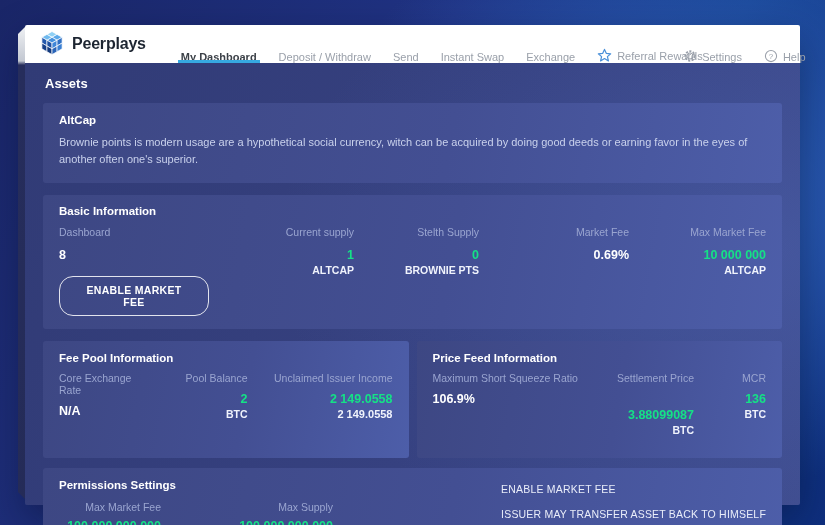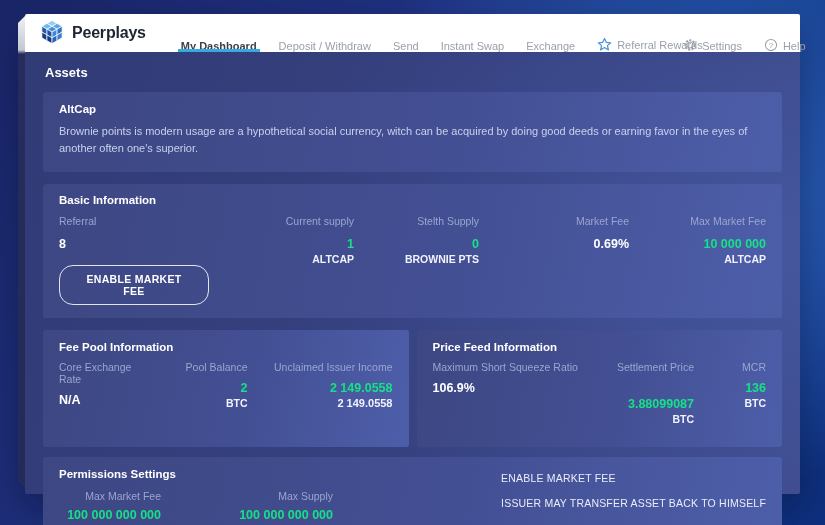--- a/index.html
+++ b/index.html
@@ -5,21 +5,21 @@
   * { margin:0; padding:0; box-sizing:border-box; }
   html,body { width:825px; height:525px; overflow:hidden; }
   body {
     font-family:"Liberation Sans", sans-serif;
     background:
       radial-gradient(75% 95% at 82% 38%, rgba(56,112,208,.85) 0%, rgba(56,112,208,0) 60%),
       radial-gradient(60% 55% at 40% 108%, rgba(18,95,175,.65) 0%, rgba(18,95,175,0) 62%),
       linear-gradient(118deg, #1a2668 0%, #203384 42%, #16418f 68%, #0e2f7e 100%);
     position:relative;
   }
-  .window { position:absolute; left:25px; top:14px; width:775px; height:480px;
+  .window { position:absolute; left:25px; top:25px; width:775px; height:480px;
     box-shadow:0 16px 40px rgba(4,10,40,.45); border-radius:2px; }
   .spine { position:absolute; left:-7px; top:2px; width:7px; height:calc(100% - 8px);
     background:linear-gradient(180deg,#eef0f3 0px,#c3c8d2 34px,#262d5c 38px,#20265024 100%,#232a56 100%);
     background-color:#252c59;
     clip-path:polygon(100% 0, 0 7px, 0 calc(100% - 7px), 100% 100%); }
 
   
   .nav { height:38px; background:#ffffff; display:flex; align-items:stretch;
     padding:0 12px 0 14px; border-radius:2px 2px 0 0; position:relative; }
   .brand { display:flex; align-items:center; gap:7px; padding-right:10px; cursor:pointer; }
@@ -167,21 +167,21 @@
         <div class="card-title">AltCap</div>
         <div class="desc">Brownie points is modern usage are a hypothetical social currency, witch can be acquired by doing good deeds or earning favor in the eyes of another often one's superior.</div>
       </div>
 
       <div class="gap12"></div>
 
       <div class="card" style="padding-top:10px; padding-bottom:13px;">
         <div class="card-title">Basic Information</div>
         <div class="bi-grid">
           <div class="col">
-            <div class="lbl">Referral</div>
+            <div class="lbl">Dashboard</div>
             <div class="val">8</div>
           </div>
           <div class="col r">
             <div class="lbl">Current supply</div>
             <div class="val green">1</div>
             <div class="unit">ALTCAP</div>
           </div>
           <div class="col r">
             <div class="lbl">Stelth Supply</div>
             <div class="val green">0</div>

